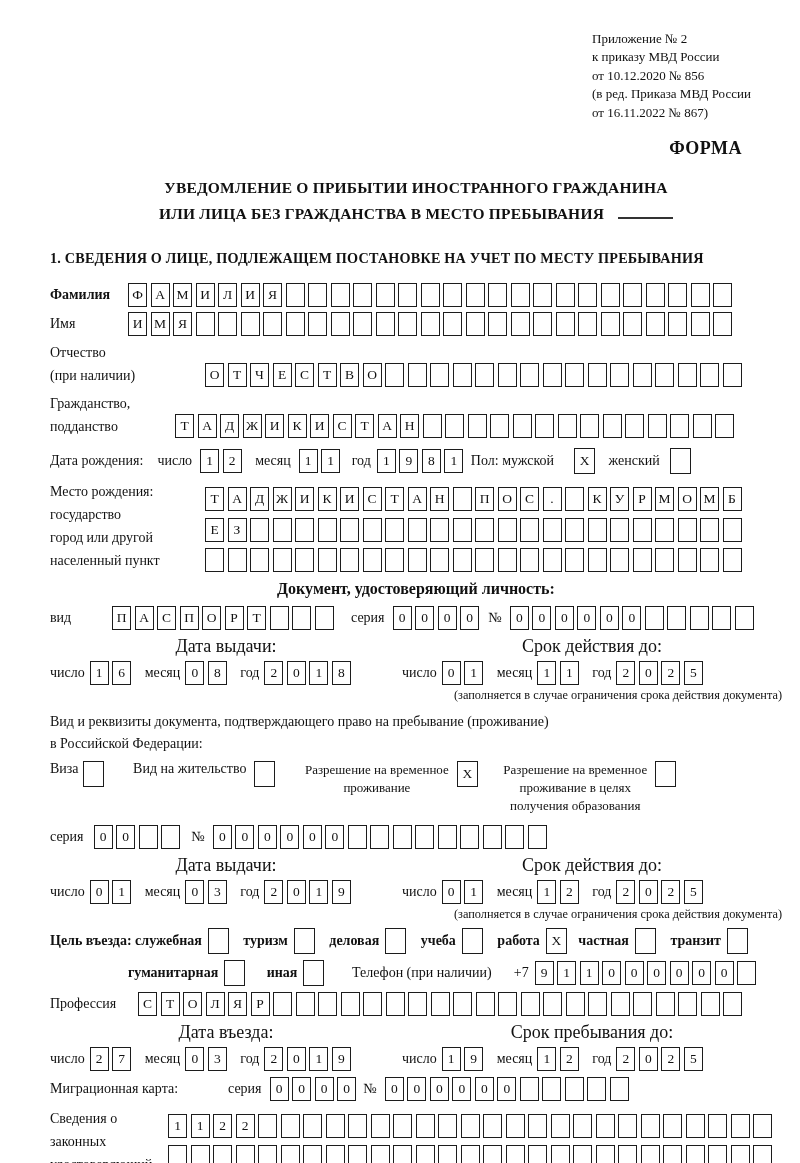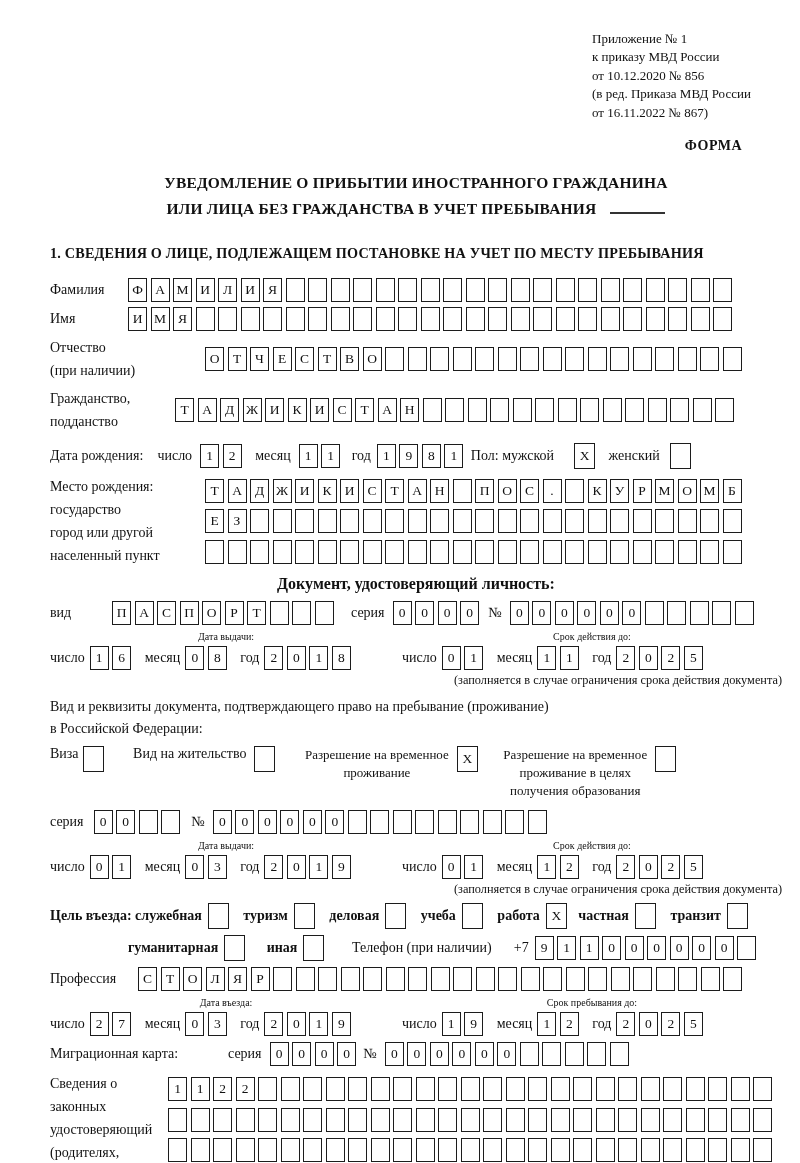--- a/index.html
+++ b/index.html
@@ -4,80 +4,80 @@
 <style>
   html,body{margin:0;padding:0;background:#e8e8e8;}
   .page{
     width:800px;height:1163px;background:#ffffff;margin:0 auto;
     box-sizing:border-box;padding:30px 18px 10px 50px;
     font-family:"Liberation Serif","DejaVu Serif",serif;color:#111;
     overflow:hidden;
   }
   .refblock{width:190px;margin-left:auto;font-size:13px;line-height:1.42;}
   .refblock div{white-space:nowrap;}
-  .forma{font-weight:bold;font-size:14px;text-align:right;margin:16px 40px 0 0;letter-spacing:.5px;}
+  .forma{font-weight:bold;font-size:18px;text-align:right;margin:16px 40px 0 0;letter-spacing:.5px;}
   .title{font-weight:bold;font-size:15.5px;text-align:center;margin-top:16px;line-height:1.65;letter-spacing:.2px;}
   .blankline{display:inline-block;width:55px;border-bottom:2px solid #333;height:14px;margin-left:14px;}
   .sec1{font-weight:bold;font-size:14.2px;margin-top:24px;letter-spacing:.2px;}
   .row{display:flex;align-items:center;margin-top:5px;}
-  .row.top{align-items:center;font-family:Liberation Serif, serif;}
+  .row.top{align-items:flex-end;font-family:Liberation Serif, serif;}
   .lbl{font-size:14px;}
   .lblcol{font-size:14px;line-height:23px;flex-shrink:0;}
   .cells{display:flex;flex-wrap:nowrap;}
   .cell{
     width:17px;height:22px;border:1.6px solid #1c1c1c;margin-right:3.5px;
     display:inline-flex;align-items:center;justify-content:center;
     font-size:13.5px;flex-shrink:0;background:#fff;
   }
   .cbwrap .cell{width:19px;height:24px;}
   .mt2{margin-top:8px}.mt6{margin-top:6px}.mt10{margin-top:10px}.mt16{margin-top:16px}
   .center-bold{font-weight:bold;font-size:16px;text-align:center;margin-top:8px;}
   .dg{display:flex;align-items:center;}
   .dg .lbl{margin-right:5px;}
   .dg .cells{margin-right:10px;}
   .twocol{display:flex;margin-top:6px;}
   .col-a{width:352px;flex-shrink:0;}
   .col-b{flex:1;}
-  .colhead{font-size:10px;text-align:center;margin-bottom:4px;}
+  .colhead{font-size:18px;text-align:center;margin-bottom:4px;}
   .note{font-size:12.3px;text-align:right;margin-top:3px;}
   .para{font-size:14px;margin-top:8px;line-height:1.55;}
   .permit-row{display:flex;align-items:flex-start;margin-top:6px;}
   .permit-item{display:flex;align-items:flex-start;}
   .permit-text{font-size:13px;text-align:center;line-height:1.4;}
   .cb{margin-left:8px;}
   .pair{display:flex;align-items:center;margin-right:11px;}
   .pair .lbl{margin-right:6px;font-weight:bold;}
   .cellrow{margin-bottom:6.5px;}
 </style>
 </head>
 <body>
 
 <div class="page">
 
   <div class="refblock">
-    <div>Приложение № 1</div>
+    <div>Приложение № 2</div>
     <div>к приказу МВД России</div>
     <div>от 10.12.2020 № 856</div>
     <div>(в ред. Приказа МВД России</div>
     <div>от 16.11.2022 № 867)</div>
   </div>
 
   <div class="forma">ФОРМА</div>
 
   <div class="title">
     <div>УВЕДОМЛЕНИЕ О ПРИБЫТИИ ИНОСТРАННОГО ГРАЖДАНИНА</div>
     <div>
-      <span>ИЛИ ЛИЦА БЕЗ ГРАЖДАНСТВА В УЧЕТ ПРЕБЫВАНИЯ</span><span class="blankline"></span>
+      <span>ИЛИ ЛИЦА БЕЗ ГРАЖДАНСТВА В МЕСТО ПРЕБЫВАНИЯ</span><span class="blankline"></span>
     </div>
   </div>
 
   <div class="sec1">1. СВЕДЕНИЯ О ЛИЦЕ, ПОДЛЕЖАЩЕМ ПОСТАНОВКЕ НА УЧЕТ ПО МЕСТУ ПРЕБЫВАНИЯ</div>
 
   <div class="row mt16">
-    <span class="lbl" style="width:78px;flex-shrink:0;">Фамилия</span>
+    <span class="lbl" style="width:78px;flex-shrink:0;font-weight:bold;">Фамилия</span>
     <span class="cells">
         <span class="cell">Ф</span>
         <span class="cell">А</span>
         <span class="cell">М</span>
         <span class="cell">И</span>
         <span class="cell">Л</span>
         <span class="cell">И</span>
         <span class="cell">Я</span>
         <span class="cell"></span>
         <span class="cell"></span>

